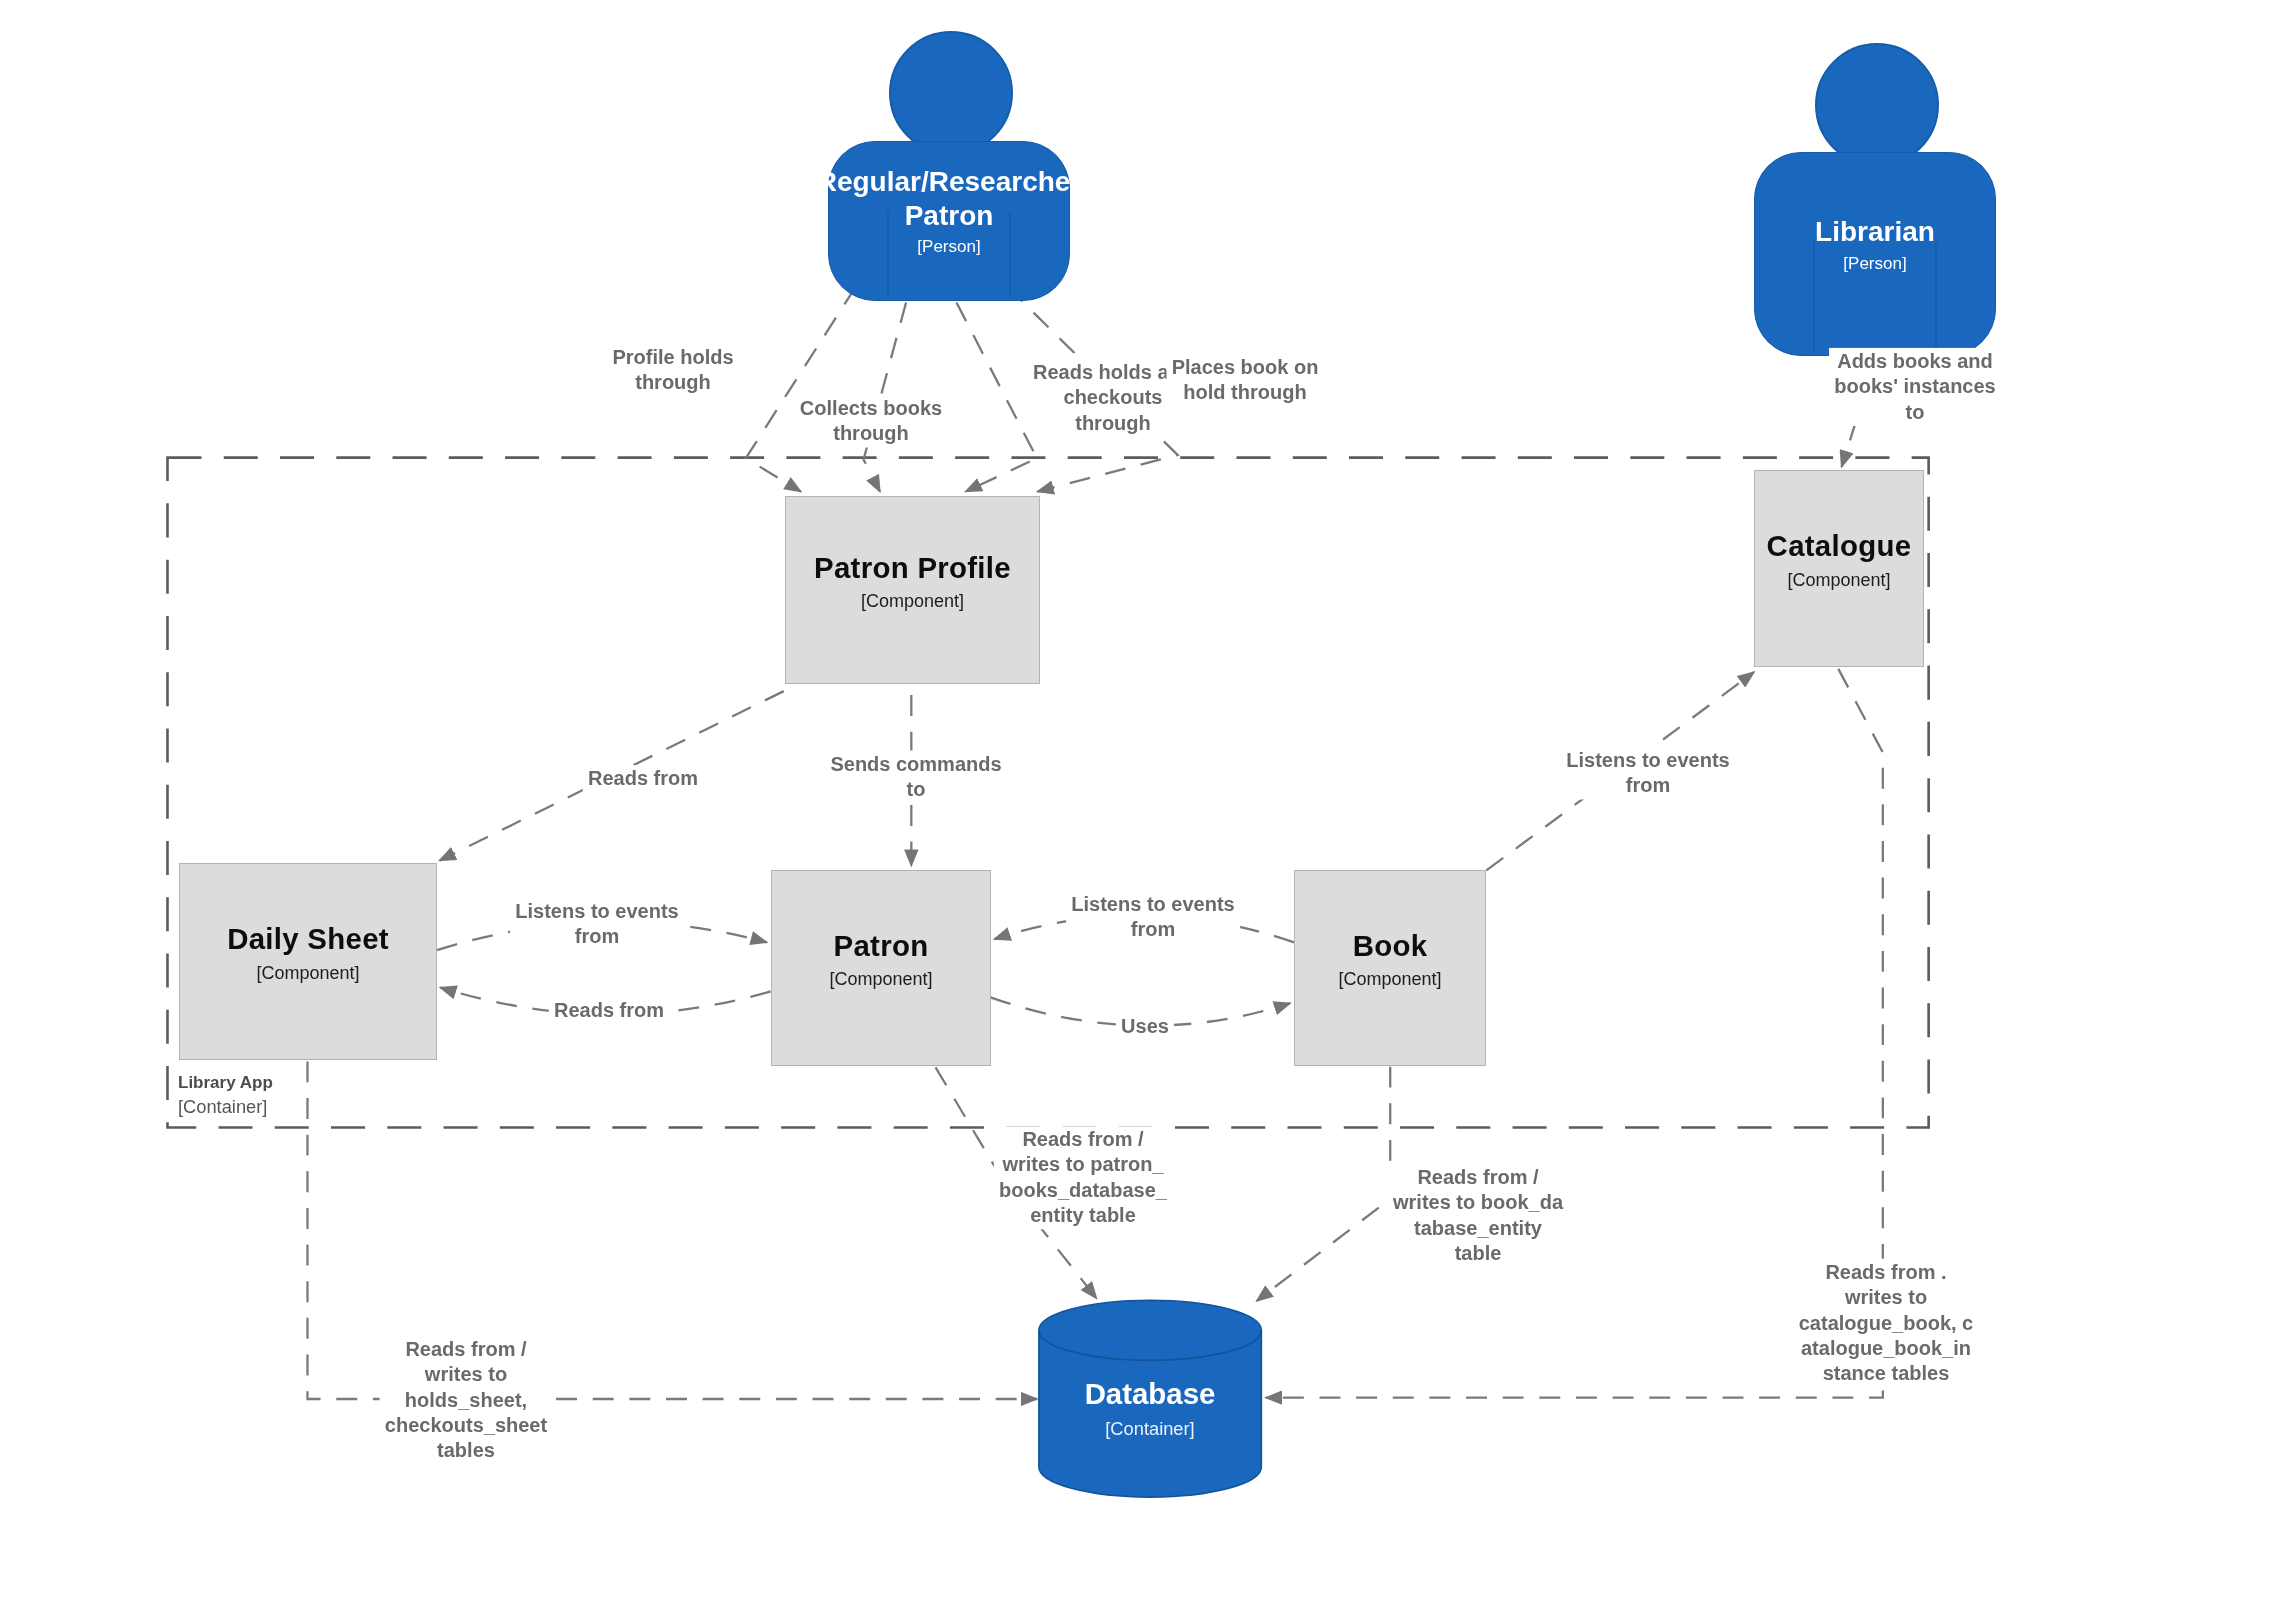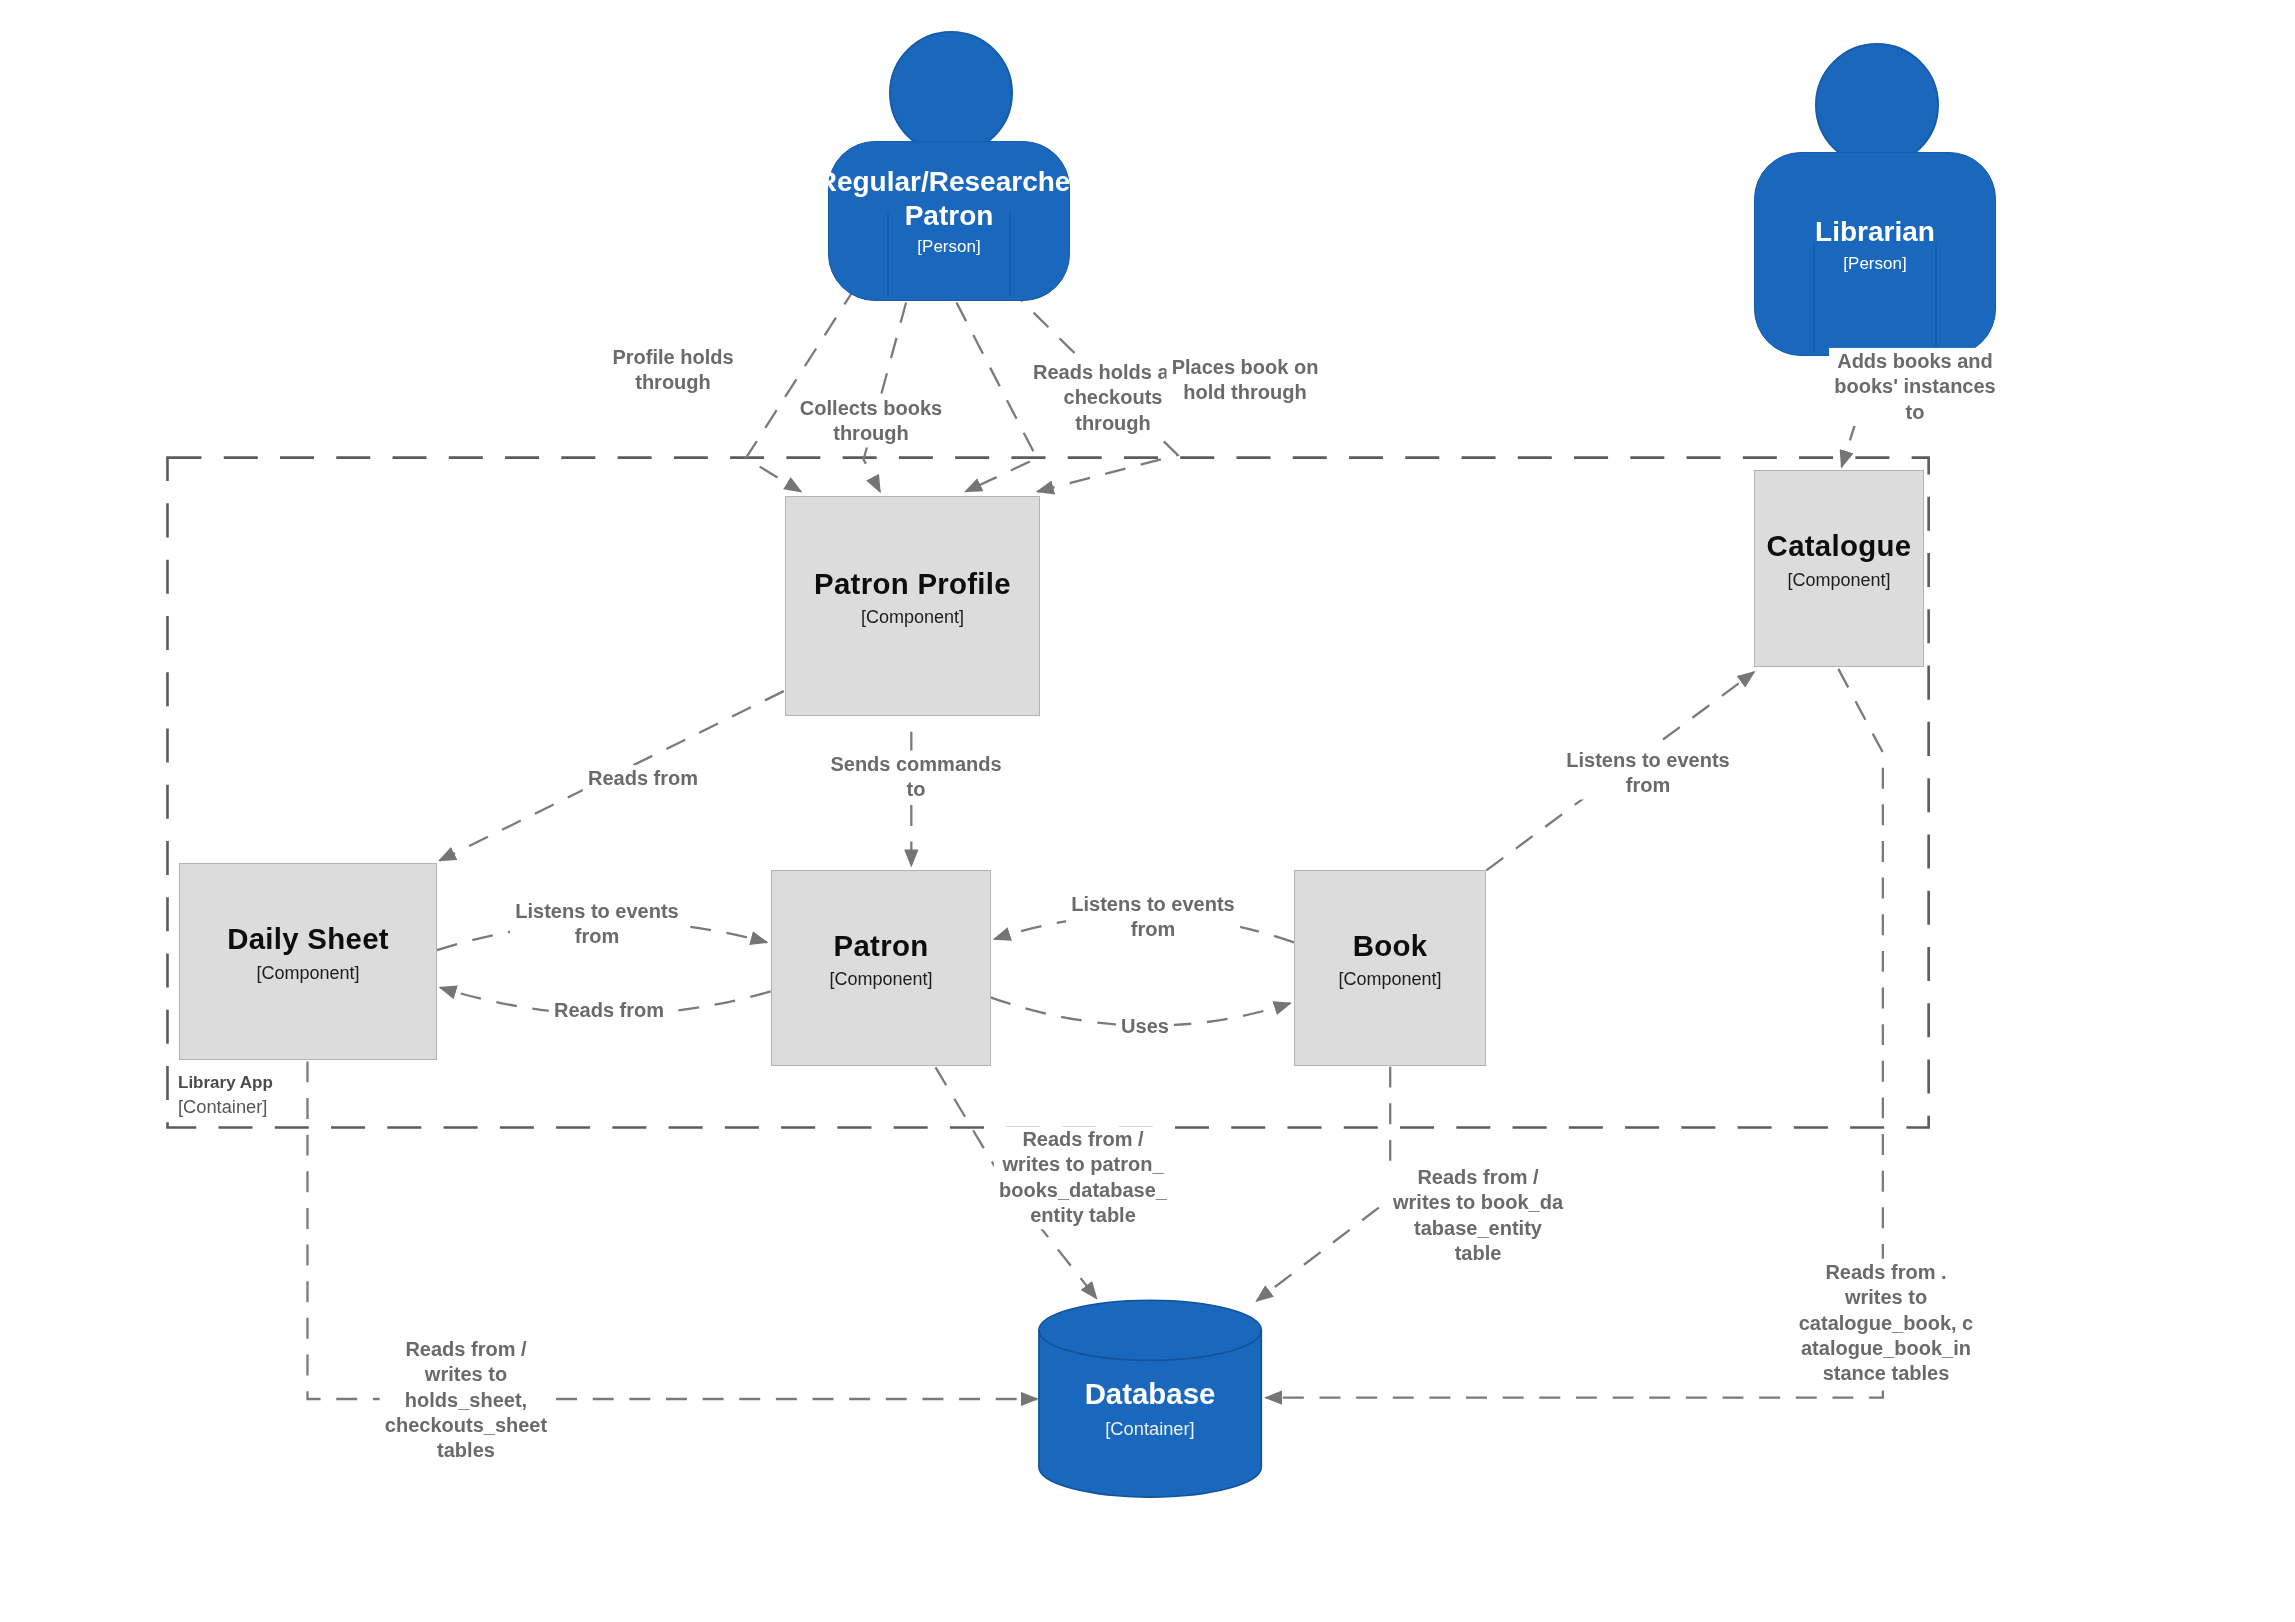--- a/index.html
+++ b/index.html
@@ -105,21 +105,21 @@
   <div class="person">
     <div class="head" style="left:1815px;top:43px;width:120px;height:120px;"></div>
     <div class="pbody" style="left:1754px;top:152px;width:242px;height:204px;">
       <div class="arm l"></div>
       <div class="arm r"></div>
       <div class="ptitle">Librarian</div>
       <div class="ptype">[Person]</div>
     </div>
   </div>
 
-  <div class="comp" style="left:785px;top:496px;width:255px;height:220px;">
+  <div class="comp" style="left:785px;top:496px;width:255px;height:188px;">
     <div class="ctitle">Patron Profile</div>
     <div class="ctype">[Component]</div>
   </div>
 
   <div class="comp" style="left:1754px;top:470px;width:170px;height:197px;">
     <div class="ctitle">Catalogue</div>
     <div class="ctype">[Component]</div>
   </div>
 
   <div class="comp" style="left:179px;top:863px;width:258px;height:197px;">

